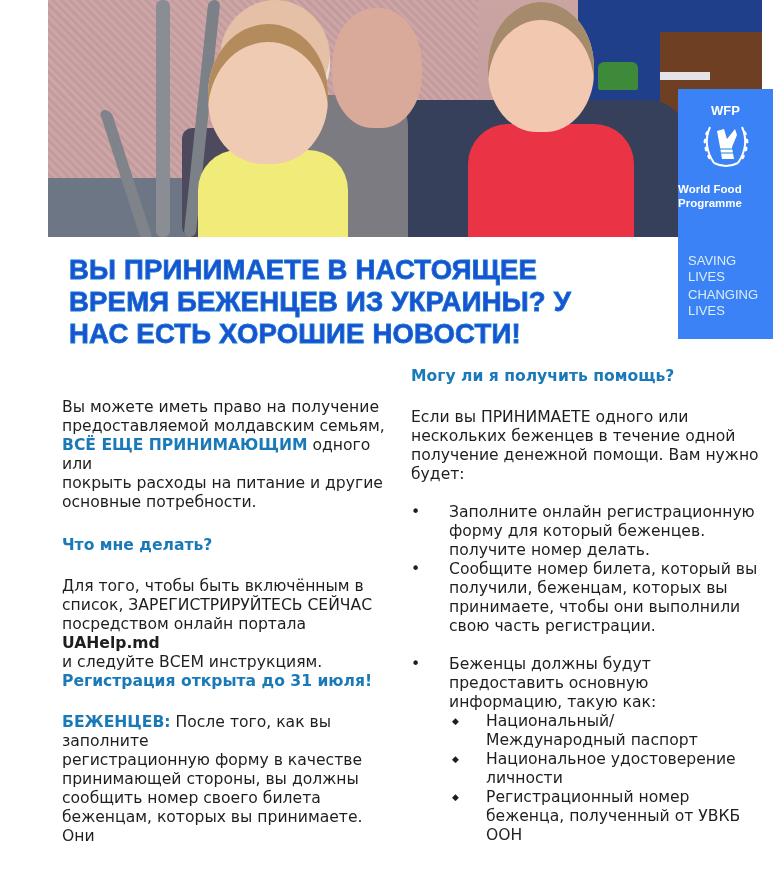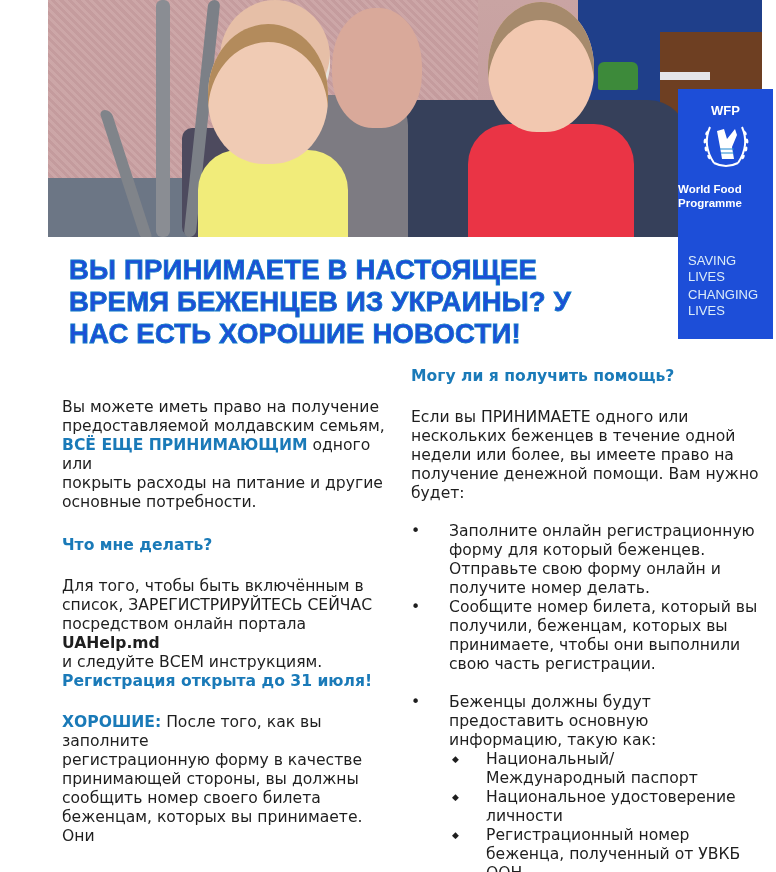--- a/index.html
+++ b/index.html
@@ -31,21 +31,21 @@
   .photo .grandpa-head { position:absolute; left:284px; top:8px; width:90px; height:120px; background:#d9a99a; border-radius:48% 48% 45% 45%; }
   .photo .grandpa-body { position:absolute; left:300px; top:100px; width:340px; height:137px; background:#36405a; border-radius:40px 40px 0 0; }
   .photo .boy1-head { position:absolute; left:160px; top:24px; width:120px; height:140px; background:#f0cbb4; border-radius:50% 50% 46% 46%; box-shadow: 0 18px 0 0 #b38b5c inset; }
   .photo .boy1-body { position:absolute; left:150px; top:150px; width:150px; height:87px; background:#f1ec7a; border-radius:40px 40px 0 0; }
   .photo .boy2-head { position:absolute; left:440px; top:2px; width:106px; height:130px; background:#f2c8b0; border-radius:50% 50% 46% 46%; box-shadow: 0 18px 0 0 #a68a6c inset; }
   .photo .boy2-body { position:absolute; left:420px; top:124px; width:166px; height:113px; background:#ea3445; border-radius:40px 40px 0 0; }
 
   
   .wfp {
     position: absolute; left: 678px; top: 89px; width: 95px; height: 250px;
-    background: #1d4ed8; color: #ffffff;
+    background: #3b82f6; color: #ffffff;
   }
   .wfp .acr { position:absolute; top:14px; left:0; width:100%; text-align:center; font-weight:bold; font-size:13px; font-family:"Liberation Sans", sans-serif; }
   .wfp .emblem { position:absolute; top:30px; left:22px; width:52px; height:52px; }
   .wfp .name { position:absolute; top:93px; left:0; width:100%; font-weight:bold; font-size:11.5px; line-height:14px; font-family:"Liberation Sans", sans-serif; }
   .wfp .tag { position:absolute; left:10px; font-size:13px; line-height:16px; color:#dcecf8; font-family:"Liberation Sans", sans-serif; }
   .wfp .tag1 { top:164px; }
   .wfp .tag2 { top:198px; }
 
   
   .headline {
@@ -153,46 +153,44 @@
   <div class="gap" style="height:22px"></div>
   <div>
     <p>Для того, чтобы быть включённым в</p>
     <p>список, ЗАРЕГИСТРИРУЙТЕСЬ СЕЙЧАС</p>
     <p><span>посредством онлайн портала </span><span class="bold">UAHelp.md</span></p>
     <p>и следуйте ВСЕМ инструкциям.</p>
     <p class="blue">Регистрация открыта до 31 июля!</p>
   </div>
   <div class="gap" style="height:22px"></div>
   <div>
-    <p><span class="blue">ХОРОШИЕ:</span><span> После того, как вы заполните</span></p>
+    <p><span class="blue">БЕЖЕНЦЕВ:</span><span> После того, как вы заполните</span></p>
     <p>регистрационную форму в качестве</p>
     <p>принимающей стороны, вы должны</p>
     <p>сообщить номер своего билета</p>
     <p>беженцам, которых вы принимаете. Они</p>
 
   </div>
 </div>
 
 <div class="col right">
   <div class="subhead">Могу ли я получить помощь?</div>
   <div class="gap" style="height:22px"></div>
   <div>
     <p>Если вы ПРИНИМАЕТЕ одного или</p>
     <p>нескольких беженцев в течение одной</p>
-    <p>недели или более, вы имеете право на</p>
     <p>получение денежной помощи. Вам нужно</p>
     <p>будет:</p>
   </div>
   <div class="gap" style="height:19px"></div>
   <ul class="bullets">
     <li>
       <span class="dot">•</span>
       <p>Заполните онлайн регистрационную</p>
       <p>форму для который беженцев.</p>
-      <p>Отправьте свою форму онлайн и</p>
       <p>получите номер делать.</p>
     </li>
     <li>
       <span class="dot">•</span>
       <p>Сообщите номер билета, который вы</p>
       <p>получили, беженцам, которых вы</p>
       <p>принимаете, чтобы они выполнили</p>
       <p>свою часть регистрации.</p>
     </li>
     <li style="margin-top:19px;">

